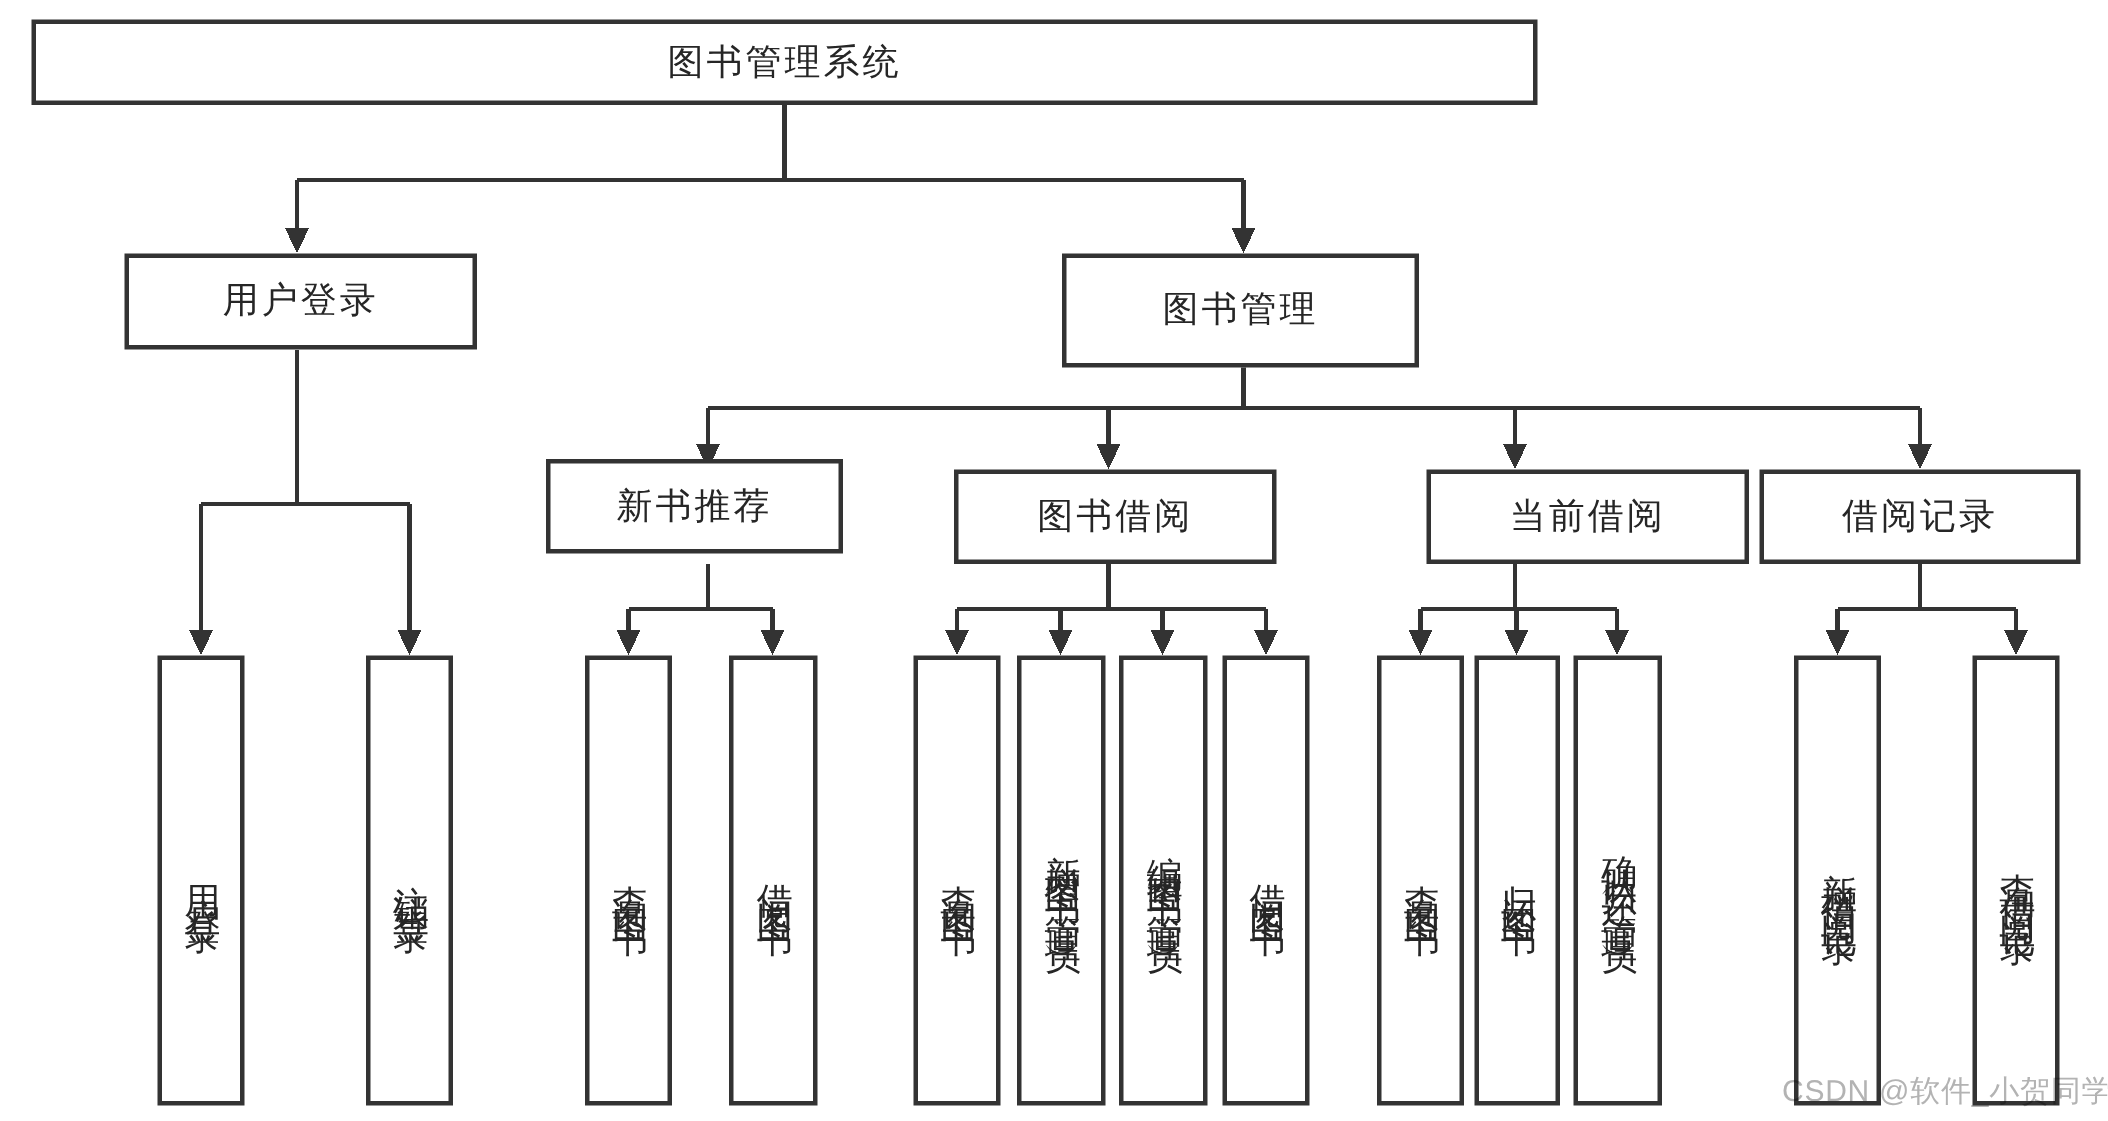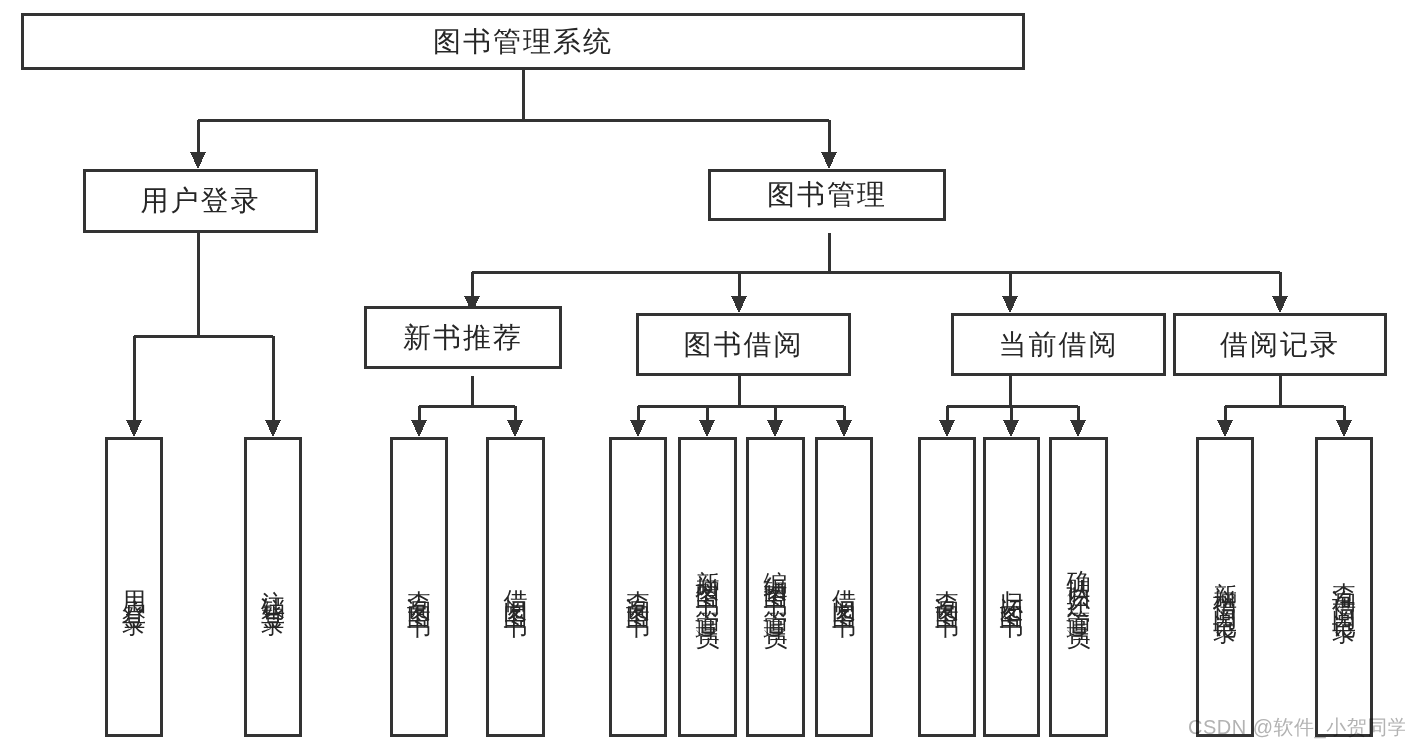--- a/index.html
+++ b/index.html
@@ -5,30 +5,30 @@
   html,body{margin:0;padding:0;background:#fff;}
   .canvas{
     position:relative;width:1405px;height:747px;background:#ffffff;overflow:hidden;
     font-family:"Liberation Sans","DejaVu Sans",sans-serif;color:#262626;
   }
   .connectors{position:absolute;left:0;top:0;z-index:1;}
   .node{
     position:absolute;box-sizing:border-box;background:#ffffff;border:3px solid #333333;
     display:flex;align-items:center;justify-content:center;z-index:2;line-height:1;
   }
-  .hbox{font-size:28px;letter-spacing:2px;}
+  .hbox{font-size:24px;letter-spacing:2px;}
   .vbox{
     writing-mode:vertical-rl;text-orientation:mixed;
     font-size:24px;letter-spacing:8px;border-width:3px;
   }
   
   #n-root{left:21px;top:13px;width:1004px;height:57px;}
   
   #n-user-login{left:83px;top:169px;width:235px;height:64px;}
-  #n-book-mgmt{left:708px;top:169px;width:238px;height:52px;}
+  #n-book-mgmt{left:708px;top:169px;width:238px;height:76px;}
   
   #n-new-rec{left:364px;top:306px;width:198px;height:63px;}
   #n-borrowing{left:636px;top:313px;width:215px;height:63px;}
   #n-current{left:903px;top:313px;width:215px;height:63px;margin-left:48px;}
   #n-records{left:1173px;top:313px;width:214px;height:63px;}
   
   #n-login{left:105px;top:437px;width:58px;height:300px;}
   #n-logout{left:244px;top:437px;width:58px;height:300px;}
   #n-nb-query{left:390px;top:437px;width:58px;height:300px;}
   #n-nb-borrow{left:486px;top:437px;width:59px;height:300px;}

